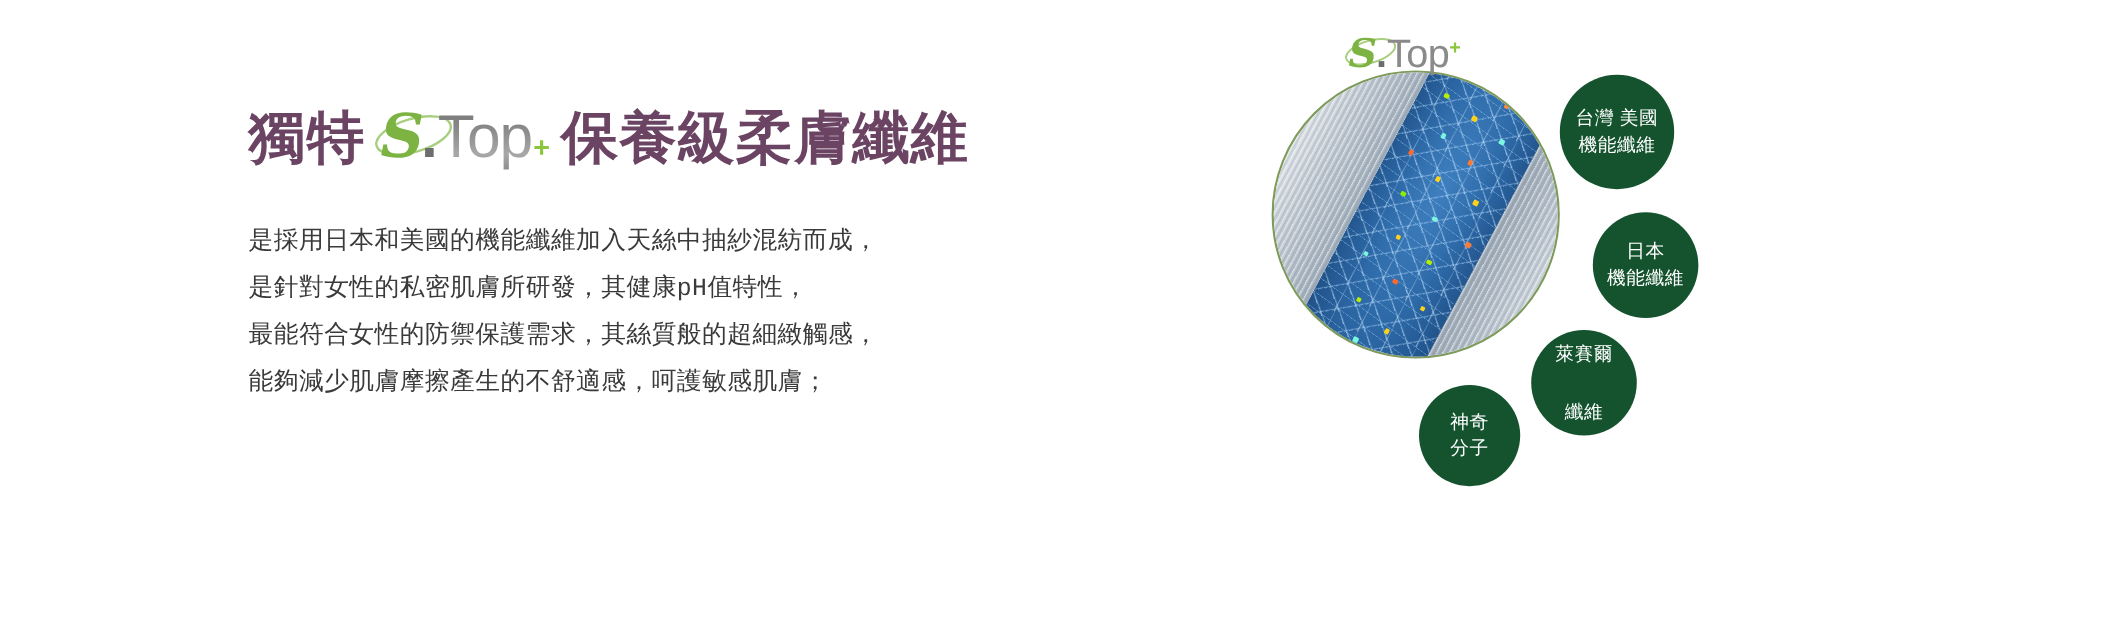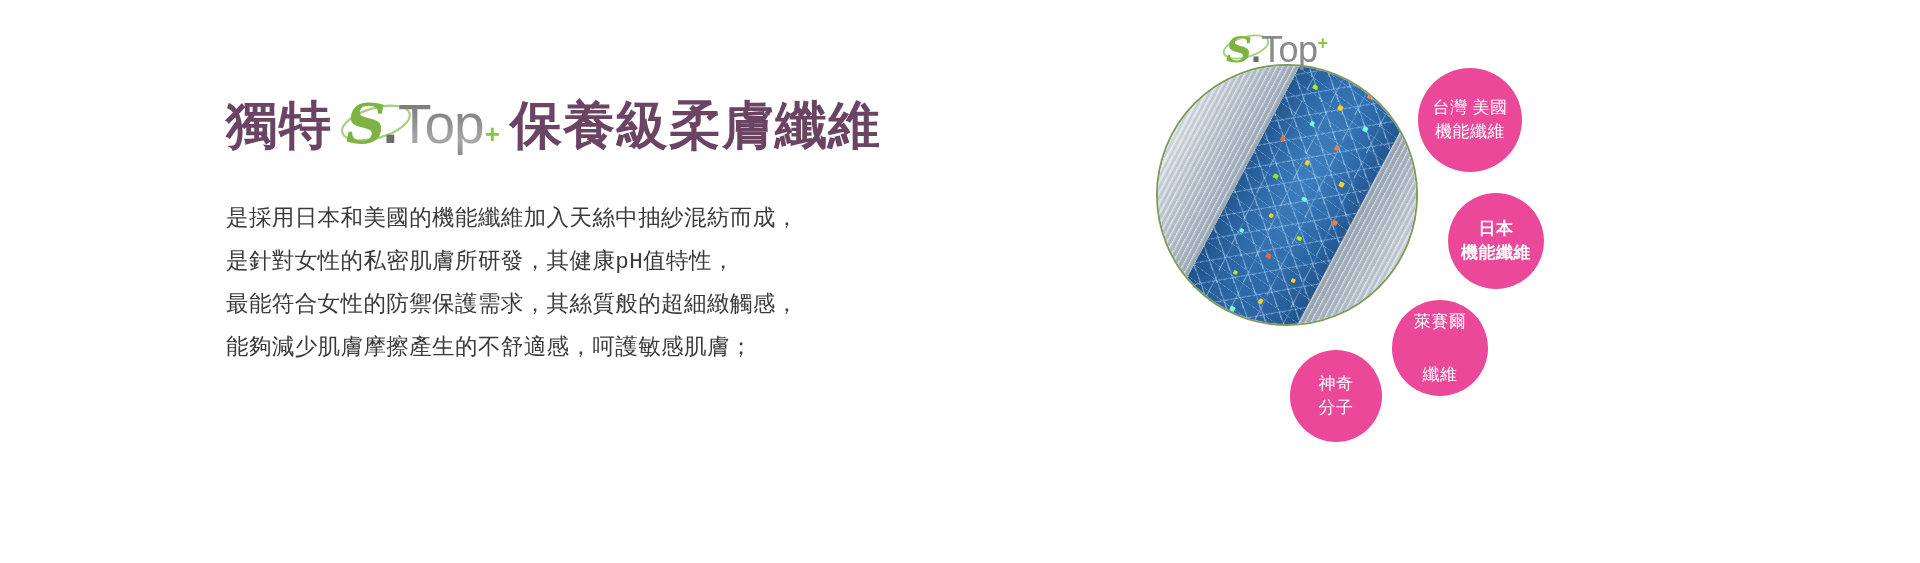--- a/index.html
+++ b/index.html
@@ -127,31 +127,31 @@
     font-size:36px; font-style:italic; font-weight:bold;
     color:#7cb342; position:relative; z-index:2;
   }
   .bs-dot{ font-size:36px; font-weight:bold; color:#6d6d6d; position:relative; z-index:2; margin-left:-1px;}
   .bs-top{ font-size:36px; color:#8a8a8a; letter-spacing:-0.5px; position:relative; z-index:2;}
   .bs-plus{ font-size:18px; color:#8cc63f; font-weight:bold; align-self:flex-start; margin-top:5px; position:relative; z-index:2;}
 
   .badge{
     position:absolute;
     border-radius:50%;
-    background:#ec4899;
+    background:#14532d;
     color:#ffffff;
     display:flex; flex-direction:column;
     align-items:center; justify-content:center;
     text-align:center;
     font-size:17px; line-height:24px;
     letter-spacing:0.5px;
     white-space:nowrap;
   }
   #badge-1{ left:288px; top:40px;  width:104px; height:104px; }
-  #badge-2{ left:318px; top:165px; width:96px;  height:96px;font-weight:bold;  }
+  #badge-2{ left:318px; top:165px; width:96px;  height:96px;  }
   #badge-3{ left:262px; top:272px; width:96px;  height:96px;gap:29px;  }
   #badge-4{ left:160px; top:322px; width:92px;  height:92px;  }
   .badge span{ display:block; }
 </style>
 </head>
 <body>
 
 <div id="left-column">
 
   <div id="title-row">

